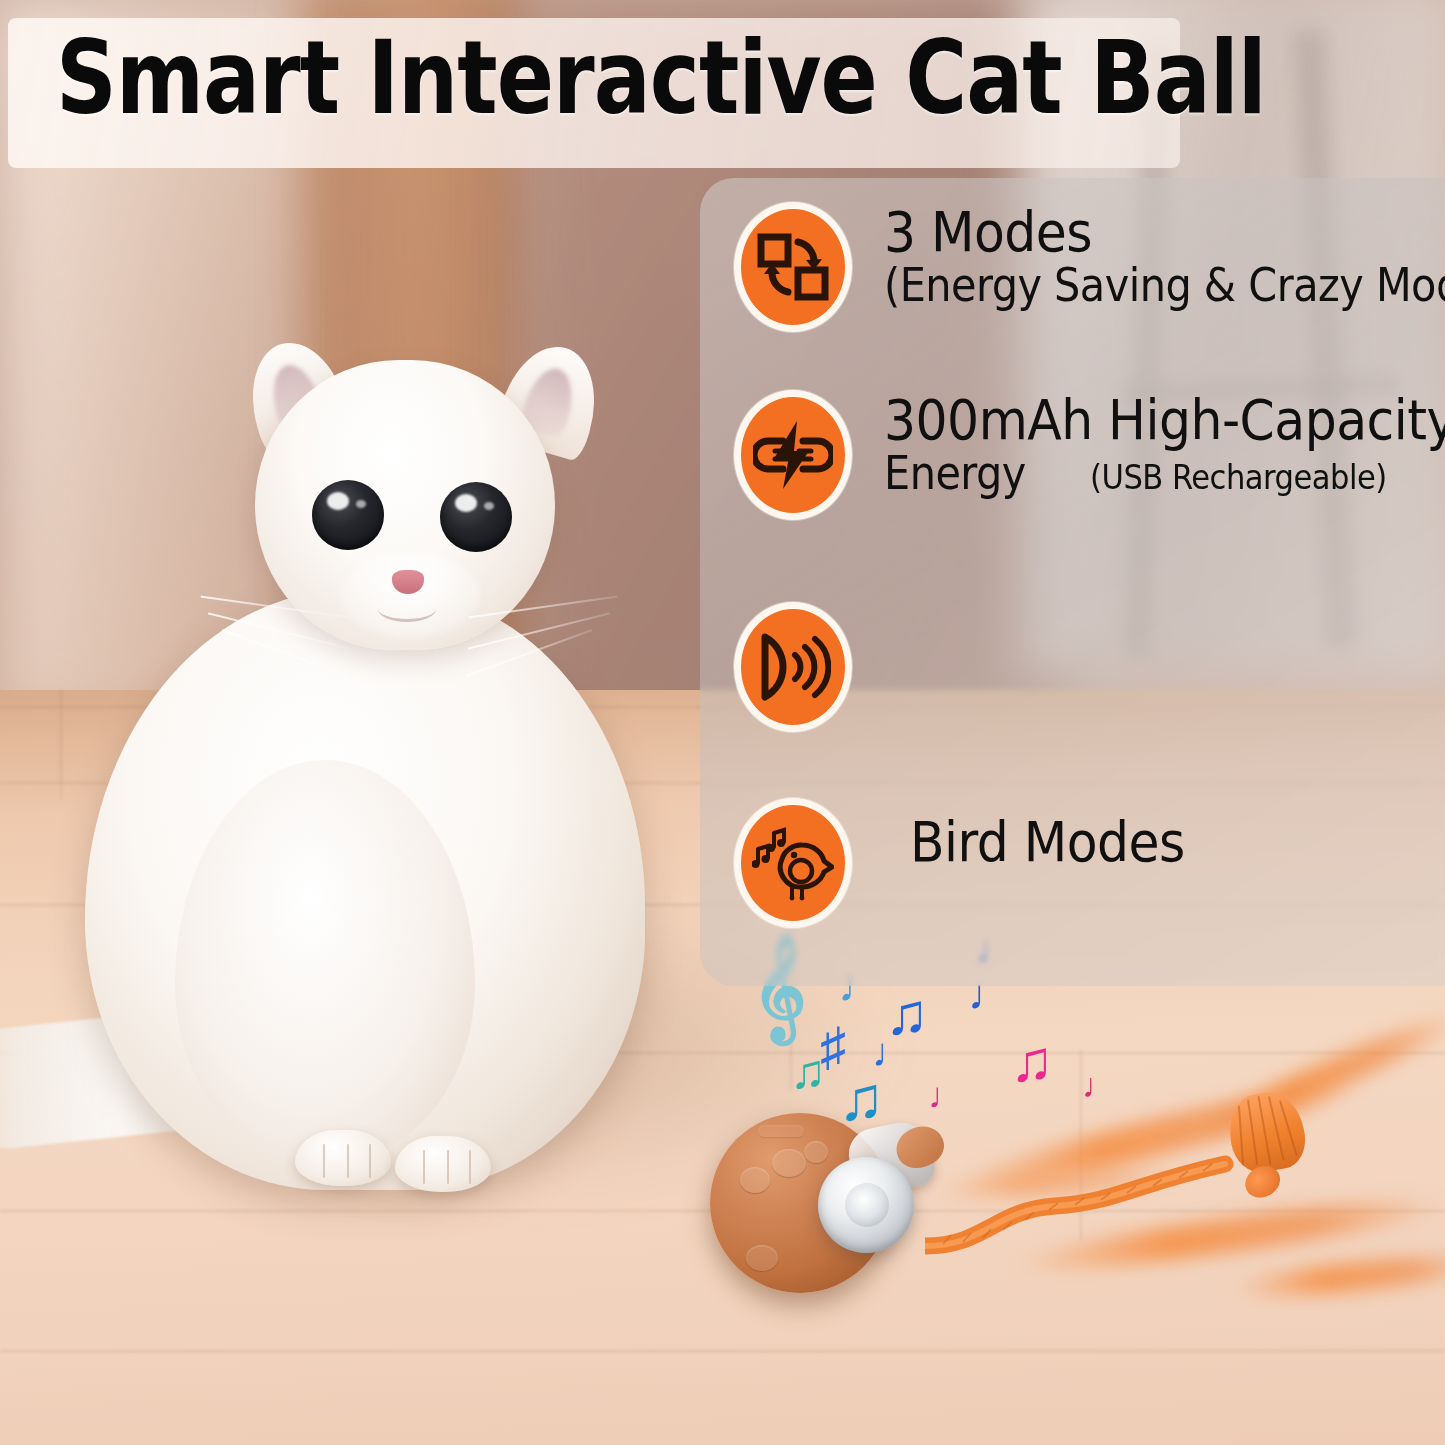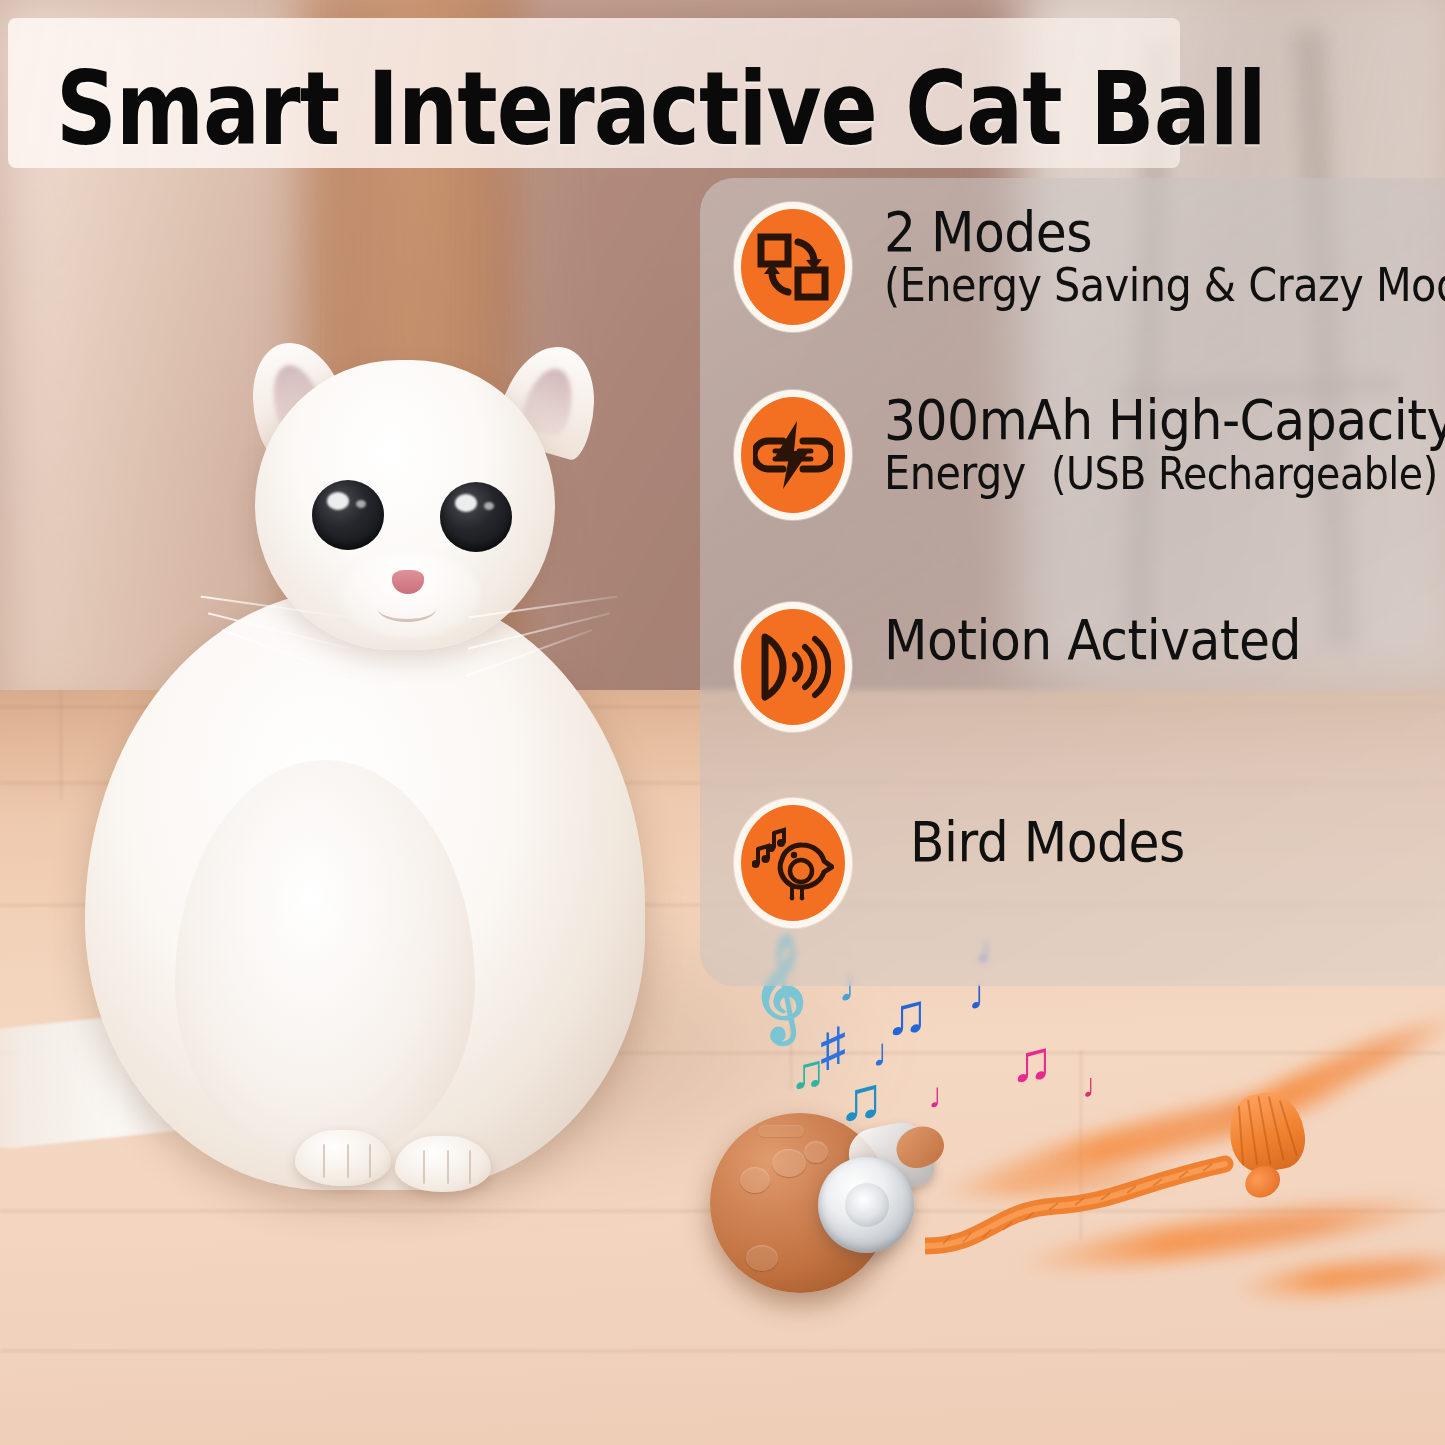--- a/index.html
+++ b/index.html
@@ -229,21 +229,21 @@
   }
 
   
   .note { position:absolute; font-weight:700; line-height:1; }
 
   
   #title-banner {
     position:absolute; left:8px; top:18px; width:1172px; height:150px;
     background:linear-gradient(100deg, rgba(253,246,242,.90), rgba(250,240,235,.80) 55%, rgba(248,238,232,.74));
     border-radius:8px;
-    display:flex; align-items:flex-end;
+    display:flex; align-items:flex-start;
     padding-left:48px;
     backdrop-filter:blur(2px);
   }
   #title-text {
     font-family:"Liberation Sans Narrow","DejaVu Sans Condensed","Liberation Sans", sans-serif;
     font-weight:700;
     font-size:102px;
     letter-spacing:-1px;
     color:#0a0a0a;
     transform:scaleX(.92);
@@ -275,21 +275,21 @@
   .feat-text {
     margin-left:32px;
     color:#101010;
     font-family:"Liberation Sans Narrow","DejaVu Sans Condensed","Liberation Sans", sans-serif;
     font-weight:400;
     line-height:1.06;
     white-space:nowrap;
   }
   .ft-main { font-size:56px; letter-spacing:-.5px; }
   .ft-sub  { font-size:46px; letter-spacing:-.5px; display:block; }
-  .ft-inline { font-size:44px; letter-spacing:-.5px; }
+  .ft-inline { font-size:34px; letter-spacing:-.5px;margin-left:39px; }
 </style>
 </head>
 <body>
 
 <div id="stage">
 
   <div class="bg-base"></div>
   <div class="bg-wallA"></div>
   <div class="bg-pillar"></div>
   <div class="bg-pillar2"></div>
@@ -433,21 +433,21 @@
         <svg width="74" height="74" viewBox="0 0 74 74">
           <rect x="5" y="7" width="27" height="27" fill="none" stroke="#2a1408" stroke-width="7"></rect>
           <rect x="42" y="40" width="27" height="27" fill="none" stroke="#2a1408" stroke-width="7"></rect>
           <path d="M42,12 a20,20 0 0 1 16,20" fill="none" stroke="#2a1408" stroke-width="7" stroke-linecap="round"></path>
           <path d="M50,30 l8,10 l8,-11" fill="#2a1408"></path>
           <path d="M32,62 a20,20 0 0 1 -16,-20" fill="none" stroke="#2a1408" stroke-width="7" stroke-linecap="round"></path>
           <path d="M24,44 l-8,-11 l-8,11" fill="#2a1408"></path>
         </svg>
       </div>
       <div class="feat-text">
-        <span class="ft-main">2 Modes</span>
+        <span class="ft-main">3 Modes</span>
         <span class="ft-sub">(Energy Saving &amp; Crazy Mode)</span>
       </div>
     </div>
 
     <div class="feature-row" style="top:212px;">
       <div class="feat-icon">
         <svg width="80" height="72" viewBox="0 0 80 72">
           <path d="M30,22 L15,22 a14,14 0 0 0 0,28 L30,50" fill="none" stroke="#2a1408" stroke-width="7" stroke-linecap="round"></path>
           <path d="M50,22 L65,22 a14,14 0 0 1 0,28 L50,50" fill="none" stroke="#2a1408" stroke-width="7" stroke-linecap="round"></path>
           <path d="M22,32 L34,32 M22,40 L34,40" stroke="#2a1408" stroke-width="5" stroke-linecap="round"></path>
@@ -464,23 +464,20 @@
     </div>
 
     <div class="feature-row" style="top:424px;">
       <div class="feat-icon">
         <svg width="76" height="72" viewBox="0 0 76 72">
           <path d="M10,6 a34,34 0 0 1 0,60 Z" fill="none" stroke="#2a1408" stroke-width="7" stroke-linejoin="round"></path>
           <path d="M40,24 a16,16 0 0 1 0,24" fill="none" stroke="#2a1408" stroke-width="6" stroke-linecap="round"></path>
           <path d="M50,16 a26,26 0 0 1 0,40" fill="none" stroke="#2a1408" stroke-width="6" stroke-linecap="round"></path>
           <path d="M60,8 a36,36 0 0 1 0,56" fill="none" stroke="#2a1408" stroke-width="6" stroke-linecap="round"></path>
         </svg>
-      </div>
-      <div class="feat-text" style="margin-top:8px;">
-        <span class="ft-main">Motion Activated</span>
       </div>
     </div>
 
     <div class="feature-row" style="top:620px;">
       <div class="feat-icon">
         <svg width="82" height="76" viewBox="0 0 82 76">
           <path d="M30,34 a20,20 0 0 1 20,-14 c12,0 20,8 22,16 l8,6 l-8,5 c-3,9 -12,15 -22,15 a20,20 0 0 1 -20,-28 Z" fill="none" stroke="#2a1408" stroke-width="5" stroke-linejoin="round"></path>
           <circle cx="42" cy="30" r="3.2" fill="#2a1408"></circle>
           <path d="M38,46 a11,11 0 1 0 22,0 a11,11 0 1 0 -22,0" fill="none" stroke="#2a1408" stroke-width="4.5"></path>
           <path d="M40,62 L40,72 M50,62 L50,72" stroke="#2a1408" stroke-width="4" stroke-linecap="round"></path>

